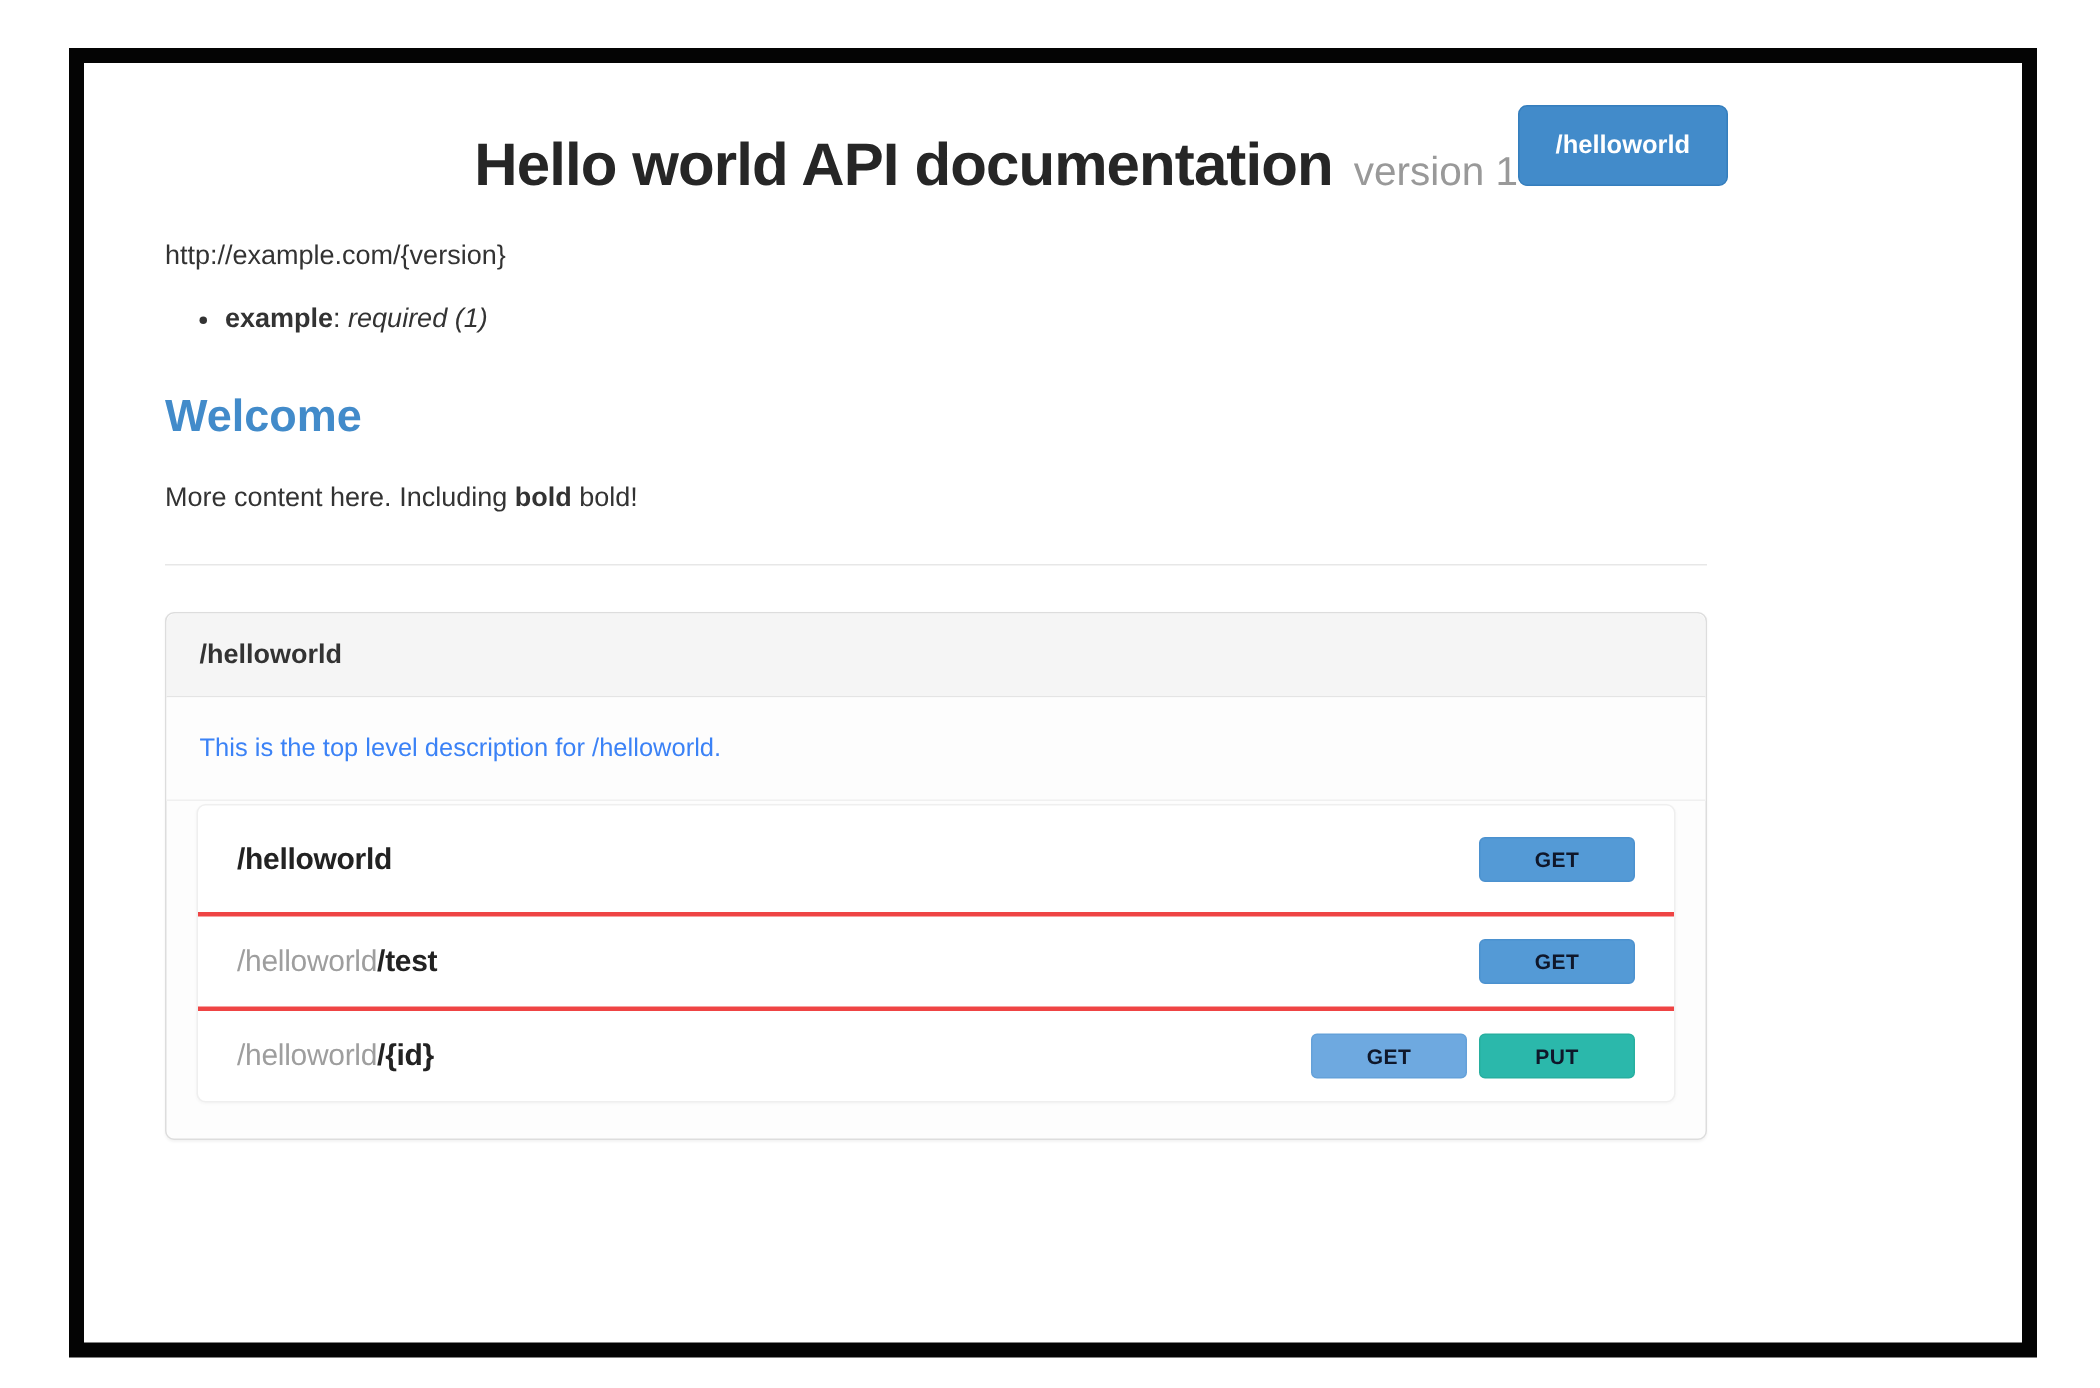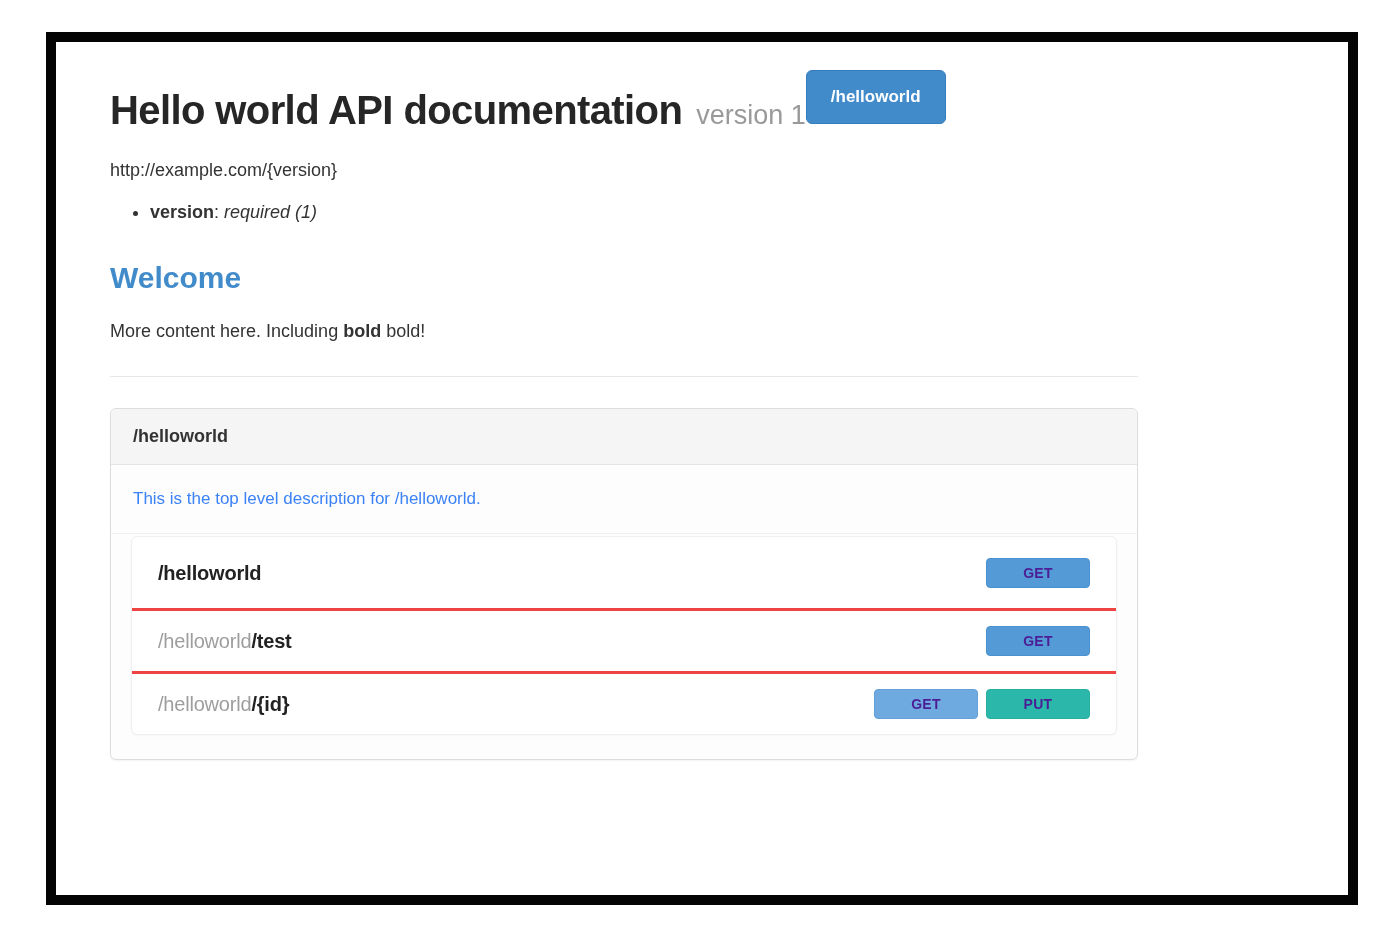--- a/index.html
+++ b/index.html
@@ -13,21 +13,21 @@
   }
   .frame {
     position: absolute; left: 46px; top: 32px;
     width: 1312px; height: 873px;
     border: 10px solid #040404;
     background: #ffffff;
     overflow: hidden;
   }
   .page { padding: 40px 18px 0 54px; }
 
-  .header-row { display: flex; justify-content: flex-start; align-items: flex-start; }
+  .header-row { display: flex; justify-content: center; align-items: flex-start; margin-left: 28px; }
   .page-title {
     margin: 6px 0 0; font-size: 40px; font-weight: bold;
     color: #262626; letter-spacing: -0.6px; line-height: 1.1;
   }
   .version-label {
     font-size: 27px; color: #999999; font-weight: 400;
     letter-spacing: 0; margin-left: 14px;
   }
   .top-btn {
     margin-top: -12px;
@@ -77,21 +77,21 @@
     display: flex; align-items: center;
     padding: 15px 26px; border-top: 3px solid #ef4444; cursor: pointer;
   }
   .resource-row:first-child { border-top: none; padding-top: 21px; padding-bottom: 20px; }
   .resource-path { font-size: 20px; flex: 1; letter-spacing: -0.2px; }
   .path-parent { color: #9e9e9e; font-weight: 400; }
   .path-name { color: #222; font-weight: bold; }
   .method-btn {
     width: 104px; height: 30px; flex: 0 0 auto;
     display: inline-flex; align-items: center; justify-content: center;
-    border-radius: 4px; color: #4c1d95; font-weight: bold; font-size: 14px;
+    border-radius: 4px; color: #0f172a; font-weight: bold; font-size: 14px;
     letter-spacing: 0.3px; margin-left: 8px; border: 1px solid transparent;
     font-family: inherit; cursor: pointer;
   }
   .m-get { background: #549ad6; border-color: #4b91cf; }
   .m-get-light { background: #6ea9e0; border-color: #64a1d9; }
   .m-put { background: #2bb8ab; border-color: #27af9f; }
 </style>
 </head>
 <body>
 
@@ -102,21 +102,21 @@
       <h1 class="page-title">
         <span>Hello world API documentation</span><span class="version-label">version 1</span>
       </h1>
       <button class="top-btn">/helloworld</button>
     </div>
 
     <div class="base-uri">http://example.com/{version}</div>
 
     <ul class="params">
       <li>
-        <span class="param-name">version</span><span>: </span><span class="param-constraint">required (1)</span>
+        <span class="param-name">example</span><span>: </span><span class="param-constraint">required (1)</span>
       </li>
     </ul>
 
     <h2 class="section-heading">Welcome</h2>
 
     <p class="section-text">
       <span>More content here. Including </span><span class="bold">bold</span><span> bold!</span>
     </p>
 
     <hr class="divider">

